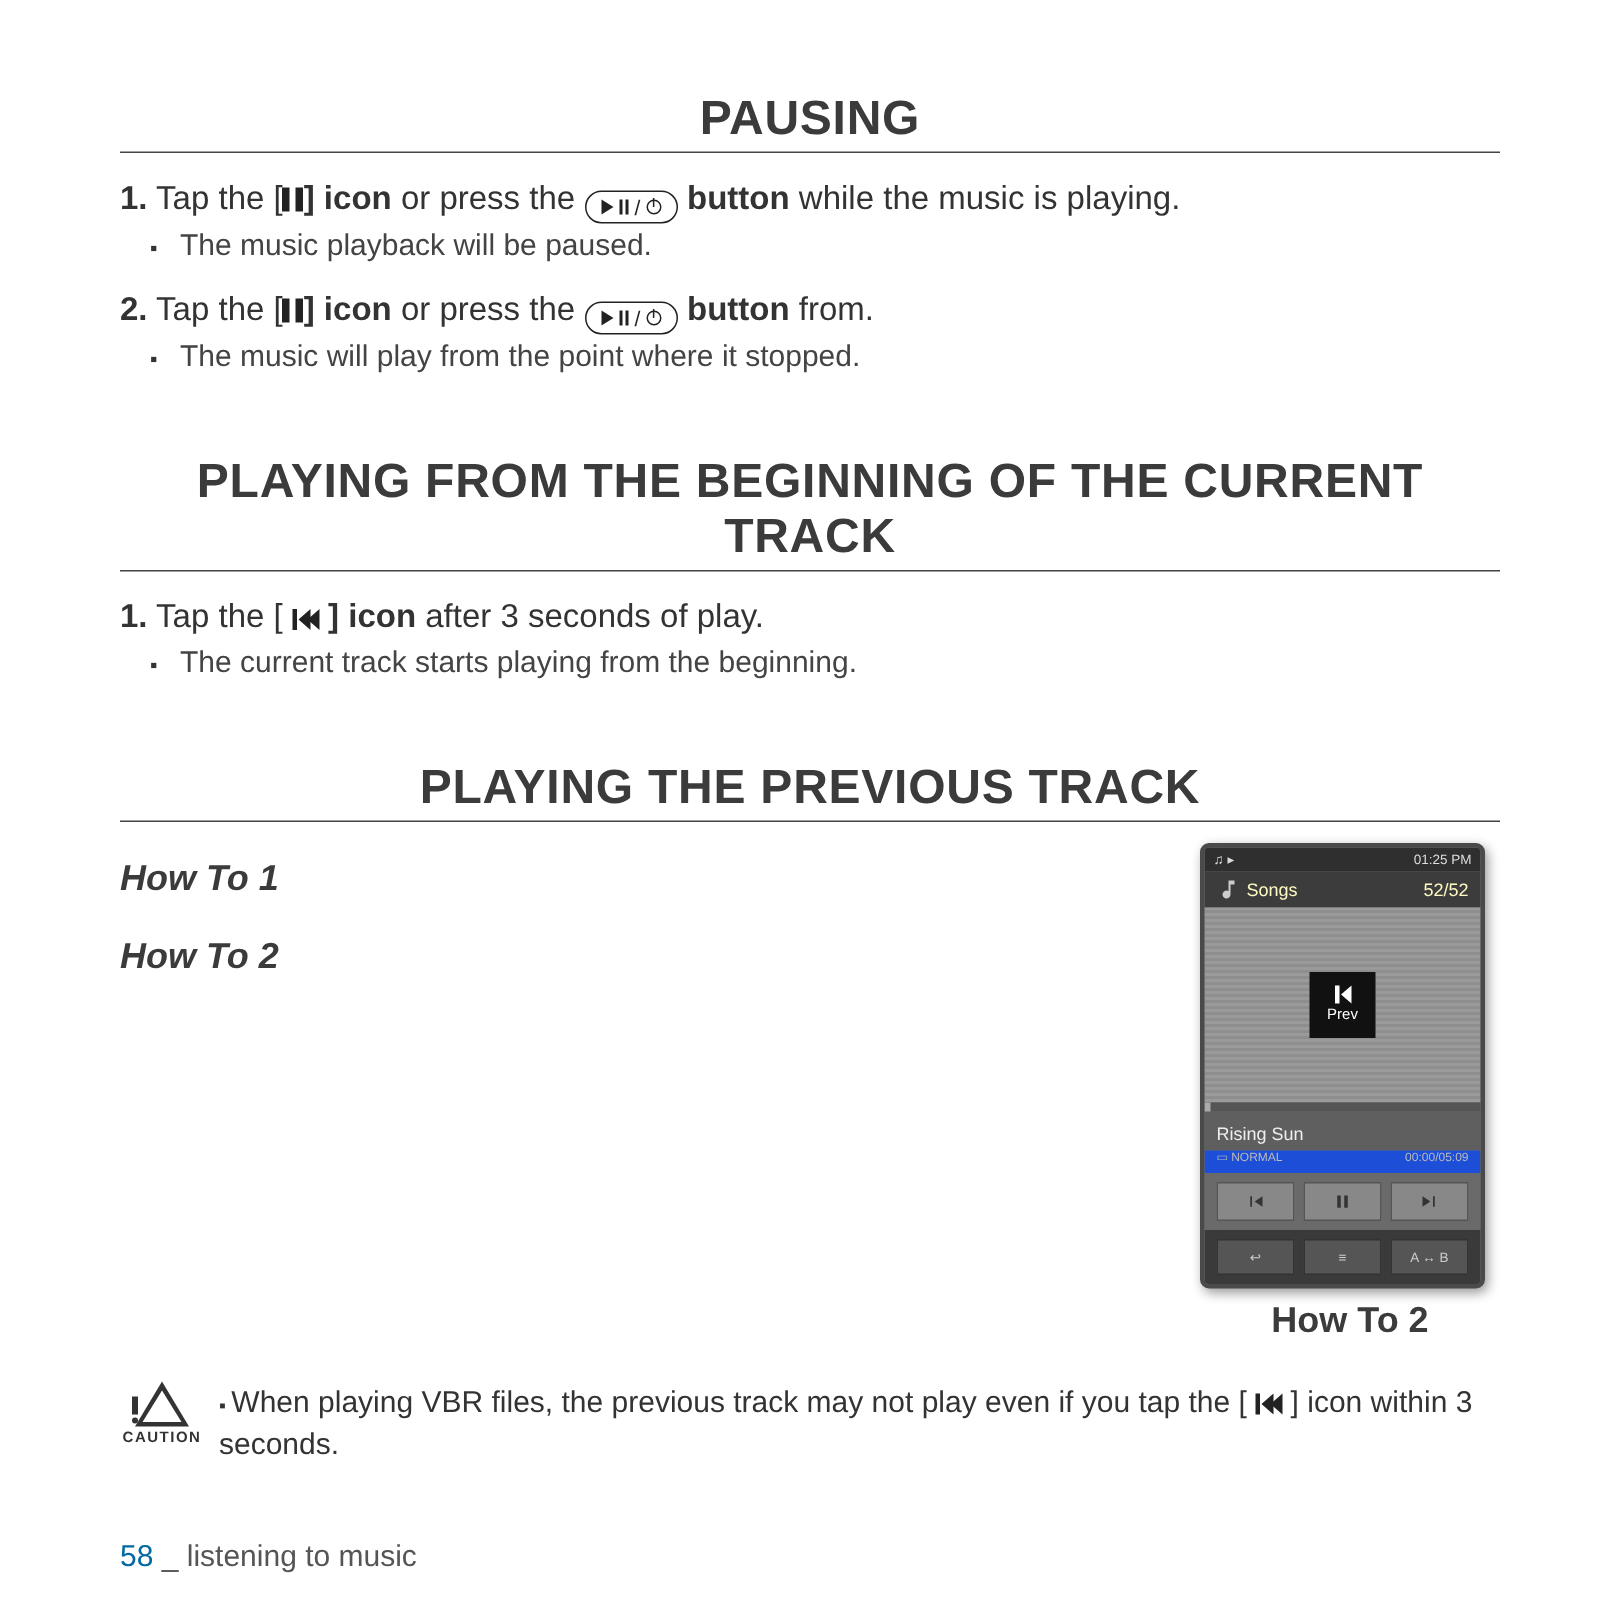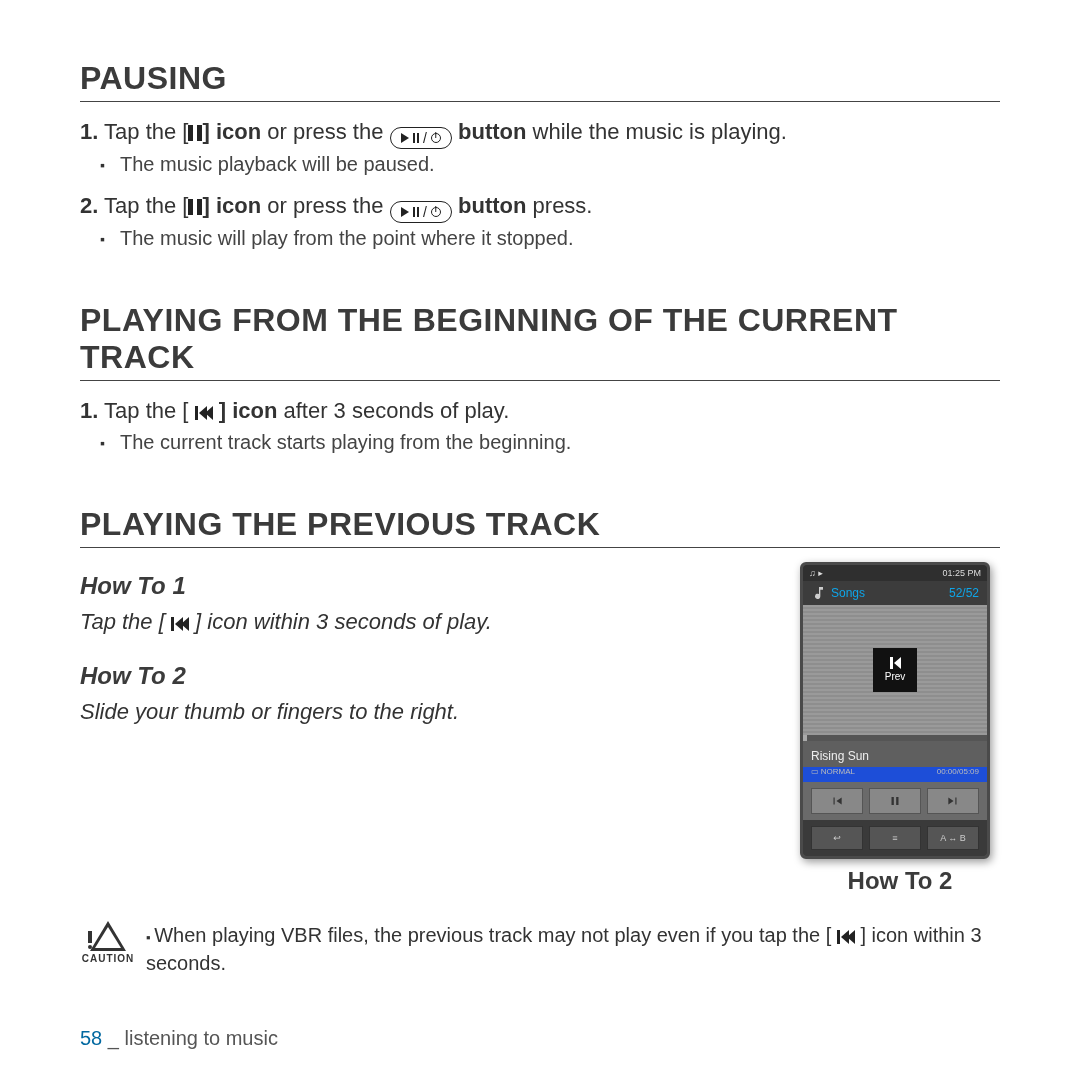--- a/index.html
+++ b/index.html
@@ -14,20 +14,21 @@
   }
   h1.section-title {
     font-size: 32px;
     font-weight: bold;
     letter-spacing: 0.5px;
     color: #3b3b3b;
     border-bottom: 1.5px solid #444;
     padding-bottom: 4px;
     margin-bottom: 14px;
     text-transform: uppercase;
+    text-align: center;
   }
   .step {
     font-size: 22px;
     color: #333;
     margin: 8px 0 2px 0;
     line-height: 1.45;
   }
   .step .bold { font-weight: bold; }
   .sub {
     font-size: 20px;
@@ -130,21 +131,21 @@
     box-shadow: 2px 3px 8px rgba(0,0,0,0.4);
     overflow: hidden;
     font-family: Arial, sans-serif;
   }
   .dev-status {
     background:#2f2f2f; color:#ddd; font-size:9px;
     display:flex; align-items:center; justify-content:space-between;
     padding:2px 6px; height:16px;
   }
   .dev-head {
-    background:#3c3c3c; color:#0ea5e9; font-size:12px;
+    background:#3c3c3c; color:#fef9c3; font-size:12px;
     display:flex; align-items:center; justify-content:space-between;
     padding:4px 8px;
   }
   .note-ic { display:inline-flex; align-items:center; gap:4px;}
   .note-svg { width:16px; height:16px; fill:#ccc; }
   .album-area {
     background: repeating-linear-gradient(#9a9a9a,#9a9a9a 2px,#8e8e8e 2px,#8e8e8e 4px);
     height: 130px;
     position:relative;
     display:flex; align-items:center; justify-content:center;
@@ -242,21 +243,21 @@
 </div>
 <div class="sub">The music playback will be paused.</div>
 
 <div class="step">
   <span class="bold">2.</span>
   <span>Tap the [</span><span class="pause-glyph"></span><span class="bold">] icon</span><span> or press the </span><span class="pill-btn">
       <span class="tri-play"></span>
       <span class="mini-pause"></span>
       <span class="slash">/</span>
       <span class="power-mini"></span>
-    </span><span class="bold"> button</span><span> press.</span>
+    </span><span class="bold"> button</span><span> from.</span>
 </div>
 <div class="sub">The music will play from the point where it stopped.</div>
 
 <div class="gap"></div>
 
 <h1 class="section-title">PLAYING FROM THE BEGINNING OF THE CURRENT TRACK</h1>
 <div class="step">
   <span class="bold">1.</span>
   <span>Tap the [ </span><span class="prev-glyph">
       <span class="bar"></span>
@@ -266,30 +267,22 @@
 </div>
 <div class="sub">The current track starts playing from the beginning.</div>
 
 <div class="gap"></div>
 
 <h1 class="section-title">PLAYING THE PREVIOUS TRACK</h1>
 
 <div class="two-col">
   <div class="col-left">
     <h2 class="howto">How To 1</h2>
-    <div class="body-line">
-      <span>Tap the [ </span><span class="prev-glyph">
-          <span class="bar"></span>
-          <span class="tri"></span>
-          <span class="tri"></span>
-        </span><span class="bold"> ] icon</span><span> within 3 seconds of play.</span>
-    </div>
 
     <h2 class="howto" style="margin-top:24px">How To 2</h2>
-    <div class="body-line">Slide your thumb or fingers to the right.</div>
   </div>
 
   <div class="col-right">
     <div class="device">
       <div class="dev-status">
         <span>♫ ▸</span>
         <span>01:25 PM</span>
       </div>
       <div class="dev-head">
         <span class="note-ic">

